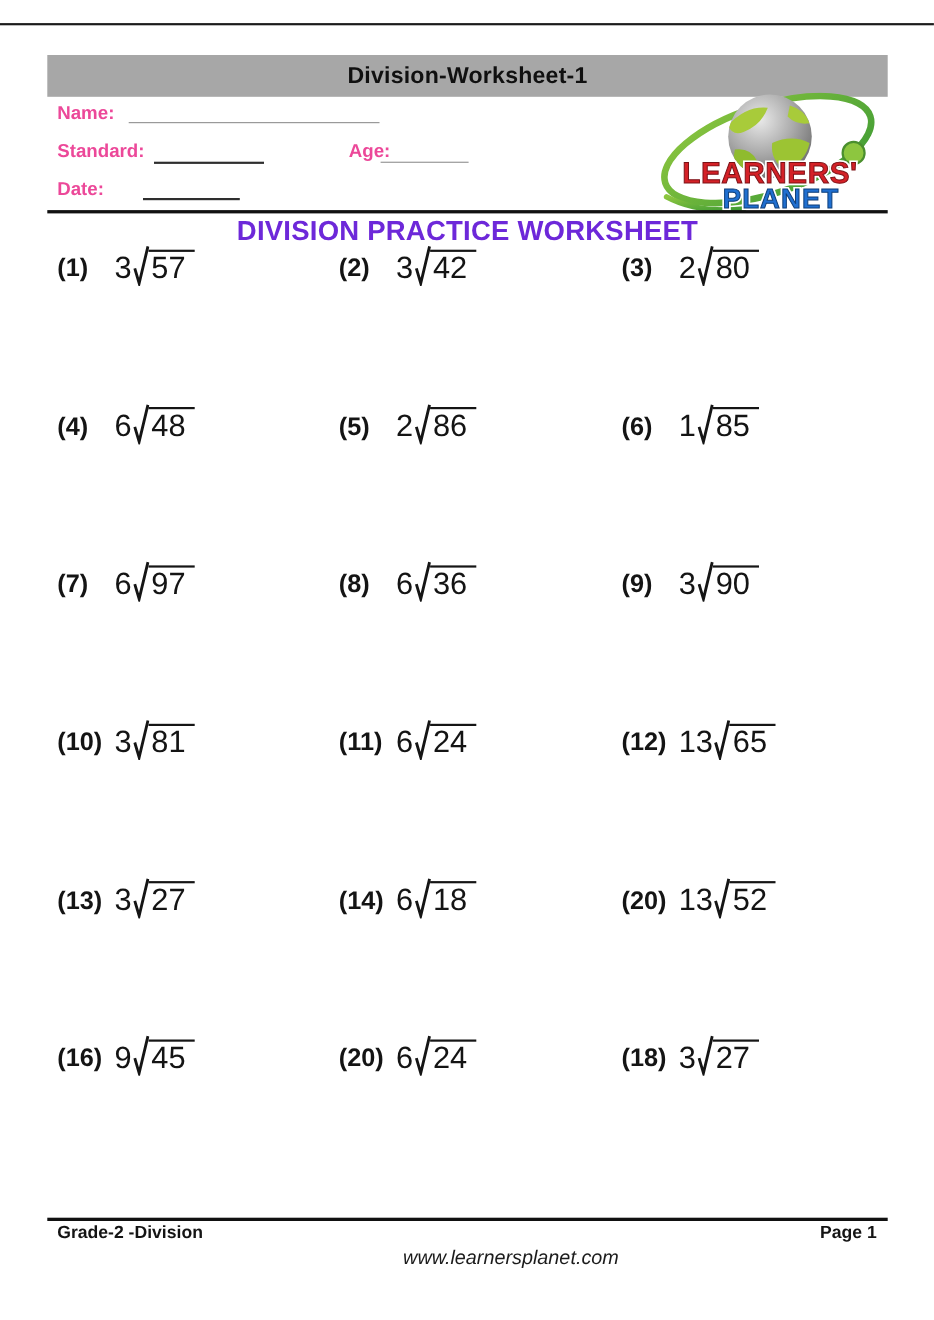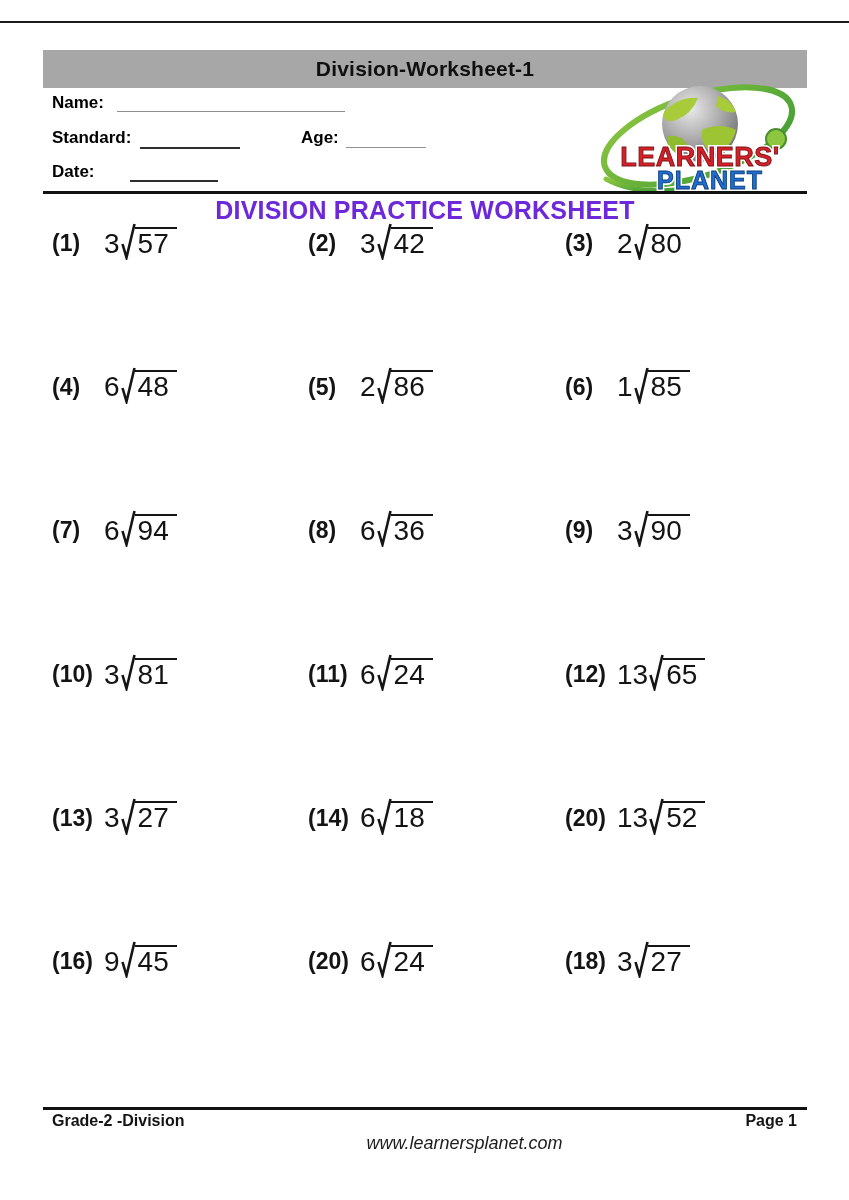--- a/index.html
+++ b/index.html
@@ -12,24 +12,24 @@
   .top-rule { position:absolute; left:0; top:21px; width:849px; height:2px; background:#1b1b1b; }
 
   
   .header-bar {
     position:absolute; left:43px; top:50px; width:764px; height:38px;
     background:#a7a7a7; display:flex; align-items:center; justify-content:center;
   }
   .header-bar span { font-size:21px; font-weight:700; color:#101010; letter-spacing:0.2px; }
 
   
-  .label { position:absolute; font-size:17px; font-weight:700; color:#000000; }
+  .label { position:absolute; font-size:17px; font-weight:700; color:#ec4899; }
   .lbl-name { left:52px; top:93px; }
   .lbl-standard { left:52px; top:128px; }
-  .lbl-age { left:301px; top:128px; }
+  .lbl-age { left:317px; top:128px; }
   .lbl-date { left:52px; top:162px; }
   .uline { position:absolute; height:0; border-bottom:1.6px solid #8f8f8f; }
   .ul-name { left:117px; top:111px; width:228px; }
   .ul-standard { left:140px; top:147px; width:100px; border-bottom:2.2px solid #2e2e2e; }
   .ul-age { left:346px; top:147px; width:80px; }
   .ul-date { left:130px; top:180px; width:88px; border-bottom:2.2px solid #2e2e2e; }
 
   
   .logo { position:absolute; left:598px; top:84px; width:205px; height:110px; }
 
@@ -189,21 +189,21 @@
     </span>
   </div>
 
   <div class="problem">
     <span class="pnum">(7)</span>
     <span class="expr">
       <span class="divisor">6</span>
       <svg class="rad" viewBox="0 0 15 38">
         <path d="M1.5 22 L5.5 35.5 L13.5 2" fill="none" stroke="#151515" stroke-width="2.6"></path>
       </svg>
-      <span class="dividend">94</span>
+      <span class="dividend">97</span>
     </span>
   </div>
 
   <div class="problem">
     <span class="pnum">(8)</span>
     <span class="expr">
       <span class="divisor">6</span>
       <svg class="rad" viewBox="0 0 15 38">
         <path d="M1.5 22 L5.5 35.5 L13.5 2" fill="none" stroke="#151515" stroke-width="2.6"></path>
       </svg>

